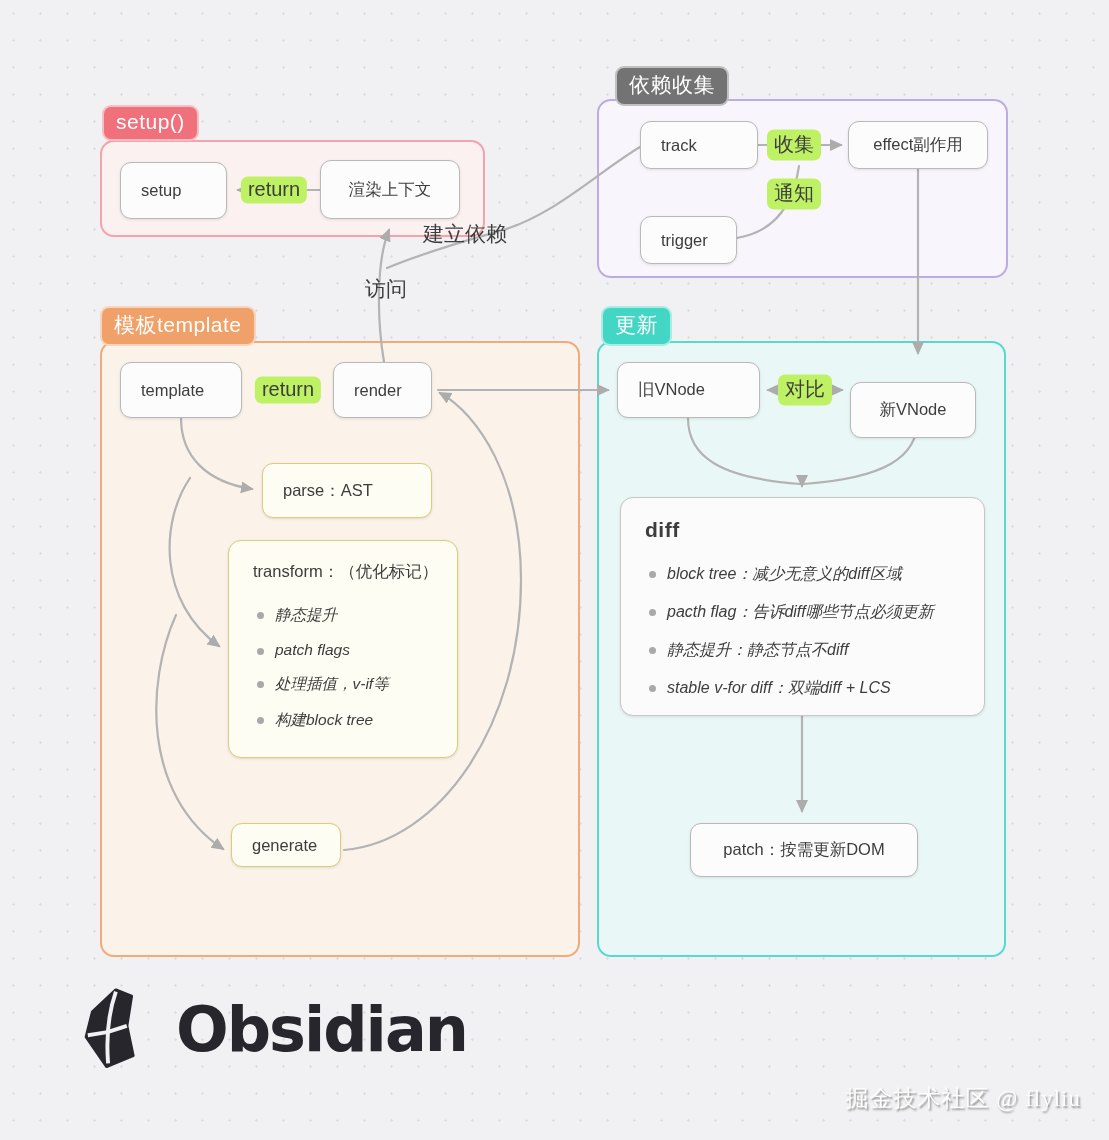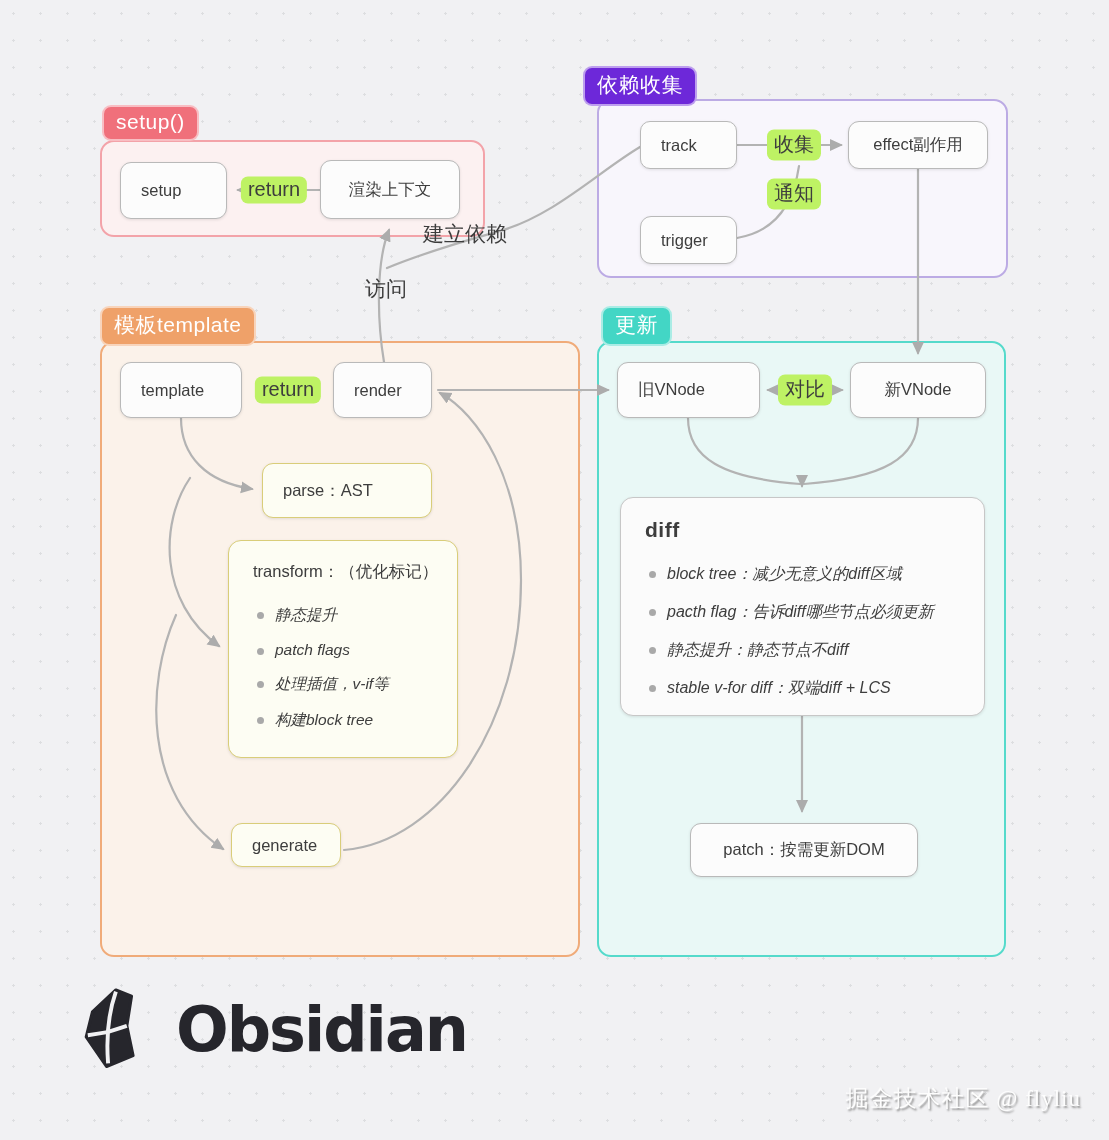--- a/index.html
+++ b/index.html
@@ -115,21 +115,21 @@
 </style>
 </head>
 <body>
 
 <div class="group" style="left:100px; top:140px; width:385px; height:97px; border-color:#f3a3a9; background:#fcf1f1;"></div>
 <div class="group" style="left:597px; top:99px; width:411px; height:179px; border-color:#bcabe4; background:#f8f6fc;"></div>
 <div class="group" style="left:100px; top:341px; width:480px; height:616px; border-color:#f0ab79; background:#fbf2ea;"></div>
 <div class="group" style="left:597px; top:341px; width:409px; height:616px; border-color:#55dacb; background:#e9f8f6;"></div>
 
 <div class="group-label" style="left:102px; top:105px; background:#f0707b;">setup()</div>
-<div class="group-label" style="left:583px; top:66px; background:#6d28d9;">依赖收集</div>
+<div class="group-label" style="left:615px; top:66px; background:#737373;">依赖收集</div>
 <div class="group-label" style="left:100px; top:306px; background:#efa169;">模板template</div>
 <div class="group-label" style="left:601px; top:306px; background:#43d6c5;">更新</div>
 
 <svg class="wires" width="1109" height="1140" viewBox="0 0 1109 1140">
   <defs>
     <marker id="arr" markerUnits="userSpaceOnUse" markerWidth="15" markerHeight="13" refX="11" refY="6" orient="auto">
       <path d="M0,0 L13,6 L0,12 Z" fill="#acacac"></path>
     </marker>
     <marker id="arrRev" markerUnits="userSpaceOnUse" markerWidth="15" markerHeight="13" refX="11" refY="6" orient="auto-start-reverse">
       <path d="M0,0 L13,6 L0,12 Z" fill="#acacac"></path>
@@ -168,21 +168,21 @@
     <path d="M 176,615 C 146,682 142,794 223,849" marker-end="url(#arr)"></path>
   </g>
 </svg>
 
 <div class="node" style="left:120px; top:162px; width:107px; height:57px;">
   <span>setup</span>
 </div>
 <div class="node centered" style="left:320px; top:160px; width:140px; height:59px;">
   <span>渲染上下文</span>
 </div>
-<div class="node" style="left:640px; top:121px; width:97px; height:48px;border-radius:10px;">
+<div class="node" style="left:640px; top:121px; width:118px; height:48px;">
   <span>track</span>
 </div>
 <div class="node centered" style="left:848px; top:121px; width:140px; height:48px;">
   <span>effect副作用</span>
 </div>
 <div class="node" style="left:640px; top:216px; width:97px; height:48px;">
   <span>trigger</span>
 </div>
 <div class="node" style="left:120px; top:362px; width:122px; height:56px;">
   <span>template</span>
@@ -192,21 +192,21 @@
 </div>
 <div class="node yellow" style="left:262px; top:463px; width:170px; height:55px;">
   <span>parse：AST</span>
 </div>
 <div class="node yellow" style="left:231px; top:823px; width:110px; height:44px;">
   <span>generate</span>
 </div>
 <div class="node" style="left:617px; top:362px; width:143px; height:56px;">
   <span>旧VNode</span>
 </div>
-<div class="node centered" style="left:850px; top:362px; width:136px; height:56px;">
+<div class="node centered" style="left:850px; top:382px; width:126px; height:56px;">
   <span>新VNode</span>
 </div>
 <div class="node centered" style="left:690px; top:823px; width:228px; height:54px;">
   <span>patch：按需更新DOM</span>
 </div>
 
 <div class="card yellow" style="left:228px; top:540px; width:230px; height:218px;">
   <div class="card-title">transform：（优化标记）</div>
   <ul>
     <li>静态提升</li>

